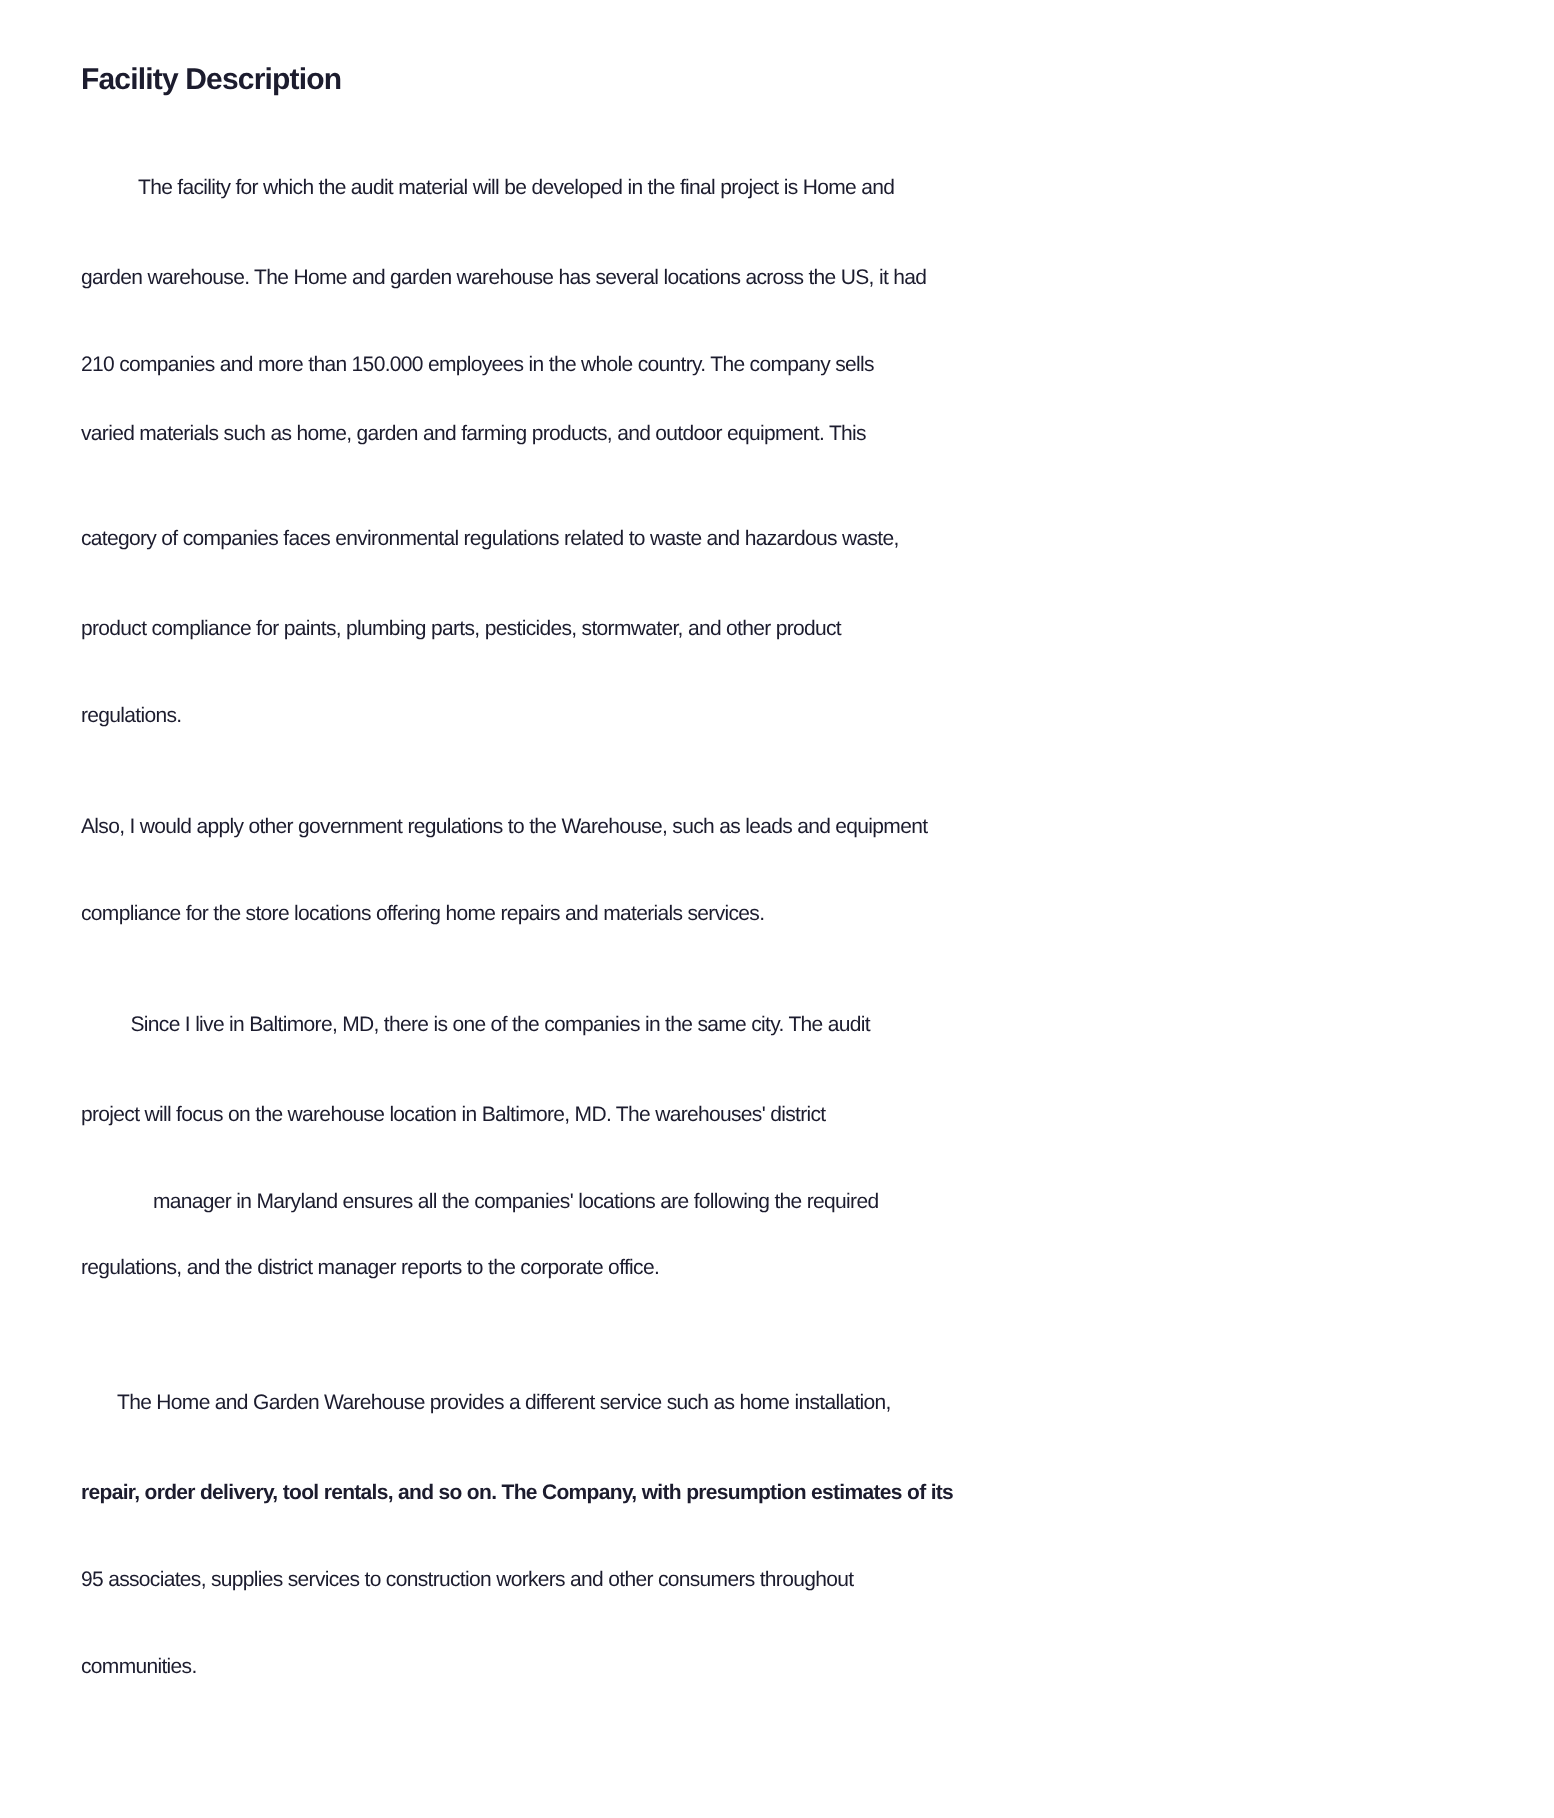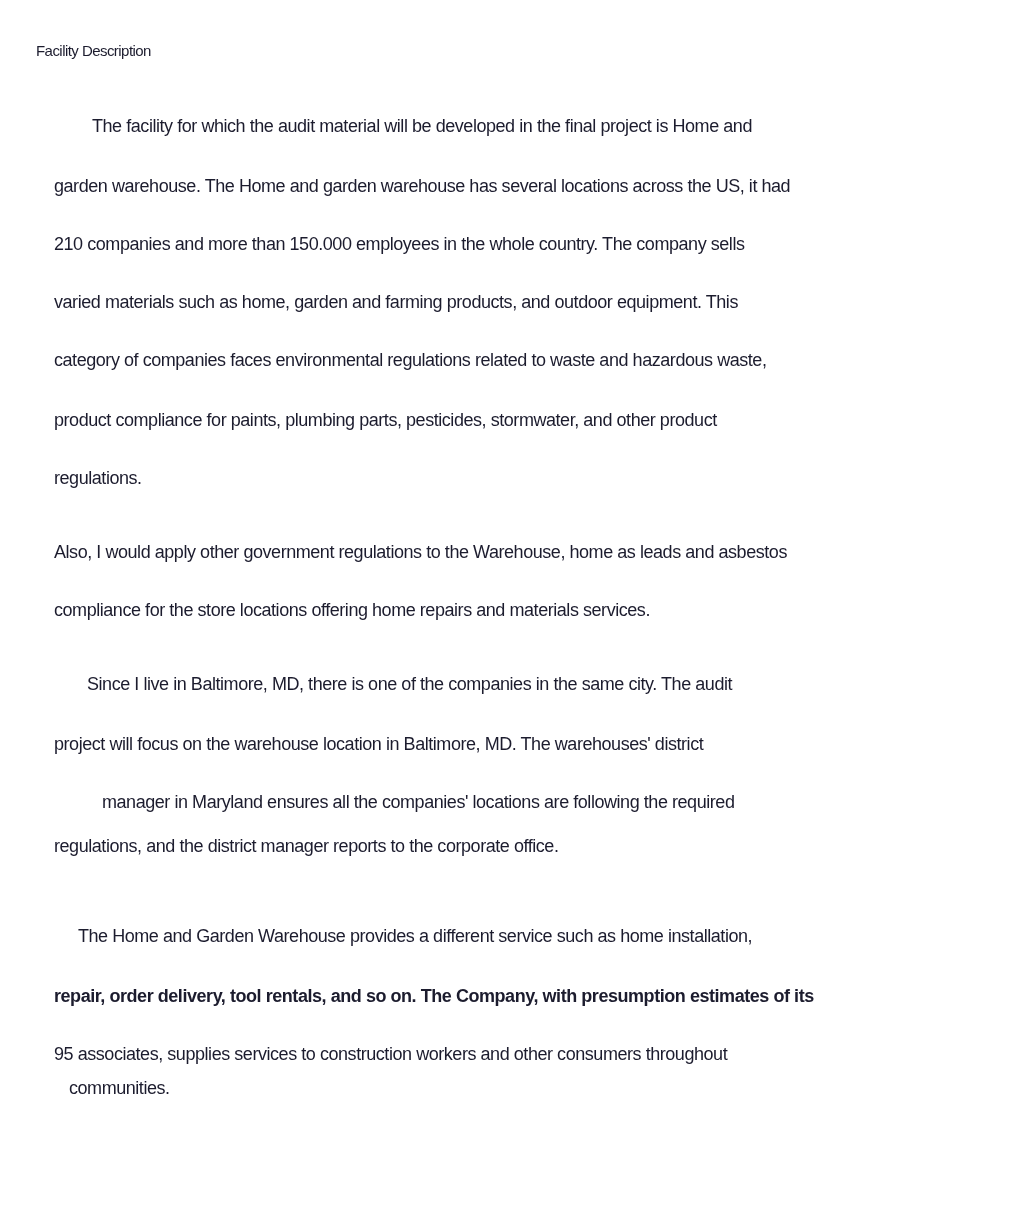--- a/index.html
+++ b/index.html
@@ -1,56 +1,56 @@
 <!DOCTYPE html>
 <html><head>
 <meta charset="utf-8">
 <style>
   html, body { margin: 0; padding: 0; background: #ffffff; }
   body { width: 1036px; height: 1212px; position: relative; overflow: hidden; }
   .doc { position: absolute; left: 0; top: 0; width: 1036px; height: 1212px; }
   .heading {
-    position: absolute; left: 36px; top: 42px;
-    font-family: "Liberation Sans", sans-serif; font-weight: normal;
-    font-size: 15px; color: #1c1c2e; letter-spacing: -0.55px; white-space: nowrap;
+    position: absolute; left: 54px; top: 42px;
+    font-family: "Liberation Sans", sans-serif; font-weight: bold;
+    font-size: 20px; color: #1c1c2e; letter-spacing: -0.55px; white-space: nowrap;
   }
   .line {
     position: absolute; left: 54px;
     font-family: "Liberation Sans", sans-serif;
-    font-size: 18px; color: #1c1c2e; white-space: nowrap;
+    font-size: 14px; color: #1c1c2e; white-space: nowrap;
     letter-spacing: -0.45px; transform-origin: left top;
   }
 </style>
 </head>
 <body>
 
 <div class="doc">
   <div class="heading">Facility Description</div>
 
   <div>
     <div class="line" style="left:92px;top:116px;width:872px;">The facility for which the audit material will be developed in the final project is Home and</div>
     <div class="line" style="top:176px;">garden warehouse. The Home and garden warehouse has several locations across the US, it had</div>
     <div class="line" style="top:234px;">210 companies and more than 150.000 employees in the whole country. The company sells</div>
-    <div class="line" style="top:292px;">varied materials such as home, garden and farming products, and outdoor equipment. This</div>
+    <div class="line" style="top:280px;">varied materials such as home, garden and farming products, and outdoor equipment. This</div>
     <div class="line" style="top:350px;">category of companies faces environmental regulations related to waste and hazardous waste,</div>
     <div class="line" style="top:410px;">product compliance for paints, plumbing parts, pesticides, stormwater, and other product</div>
     <div class="line" style="top:468px;">regulations.</div>
   </div>
 
   <div>
-    <div class="line" style="top:542px;">Also, I would apply other government regulations to the Warehouse, home as leads and asbestos</div>
+    <div class="line" style="top:542px;">Also, I would apply other government regulations to the Warehouse, such as leads and equipment</div>
     <div class="line" style="top:600px;">compliance for the store locations offering home repairs and materials services.</div>
   </div>
 
   <div>
     <div class="line" style="left:87px;top:674px;">Since I live in Baltimore, MD, there is one of the companies in the same city. The audit</div>
     <div class="line" style="top:734px;">project will focus on the warehouse location in Baltimore, MD. The warehouses' district</div>
     <div class="line" style="top:792px;margin-left:48px;">manager in Maryland ensures all the companies' locations are following the required</div>
     <div class="line" style="top:836px;">regulations, and the district manager reports to the corporate office.</div>
   </div>
 
   <div>
     <div class="line" style="left:78px;top:926px;">The Home and Garden Warehouse provides a different service such as home installation,</div>
     <div class="line" style="top:986px;font-weight:bold;">repair, order delivery, tool rentals, and so on. The Company, with presumption estimates of its</div>
     <div class="line" style="top:1044px;">95 associates, supplies services to construction workers and other consumers throughout</div>
-    <div class="line" style="top:1078px;margin-left:15px;">communities.</div>
+    <div class="line" style="top:1102px;">communities.</div>
   </div>
 </div>
 
 </body></html>

